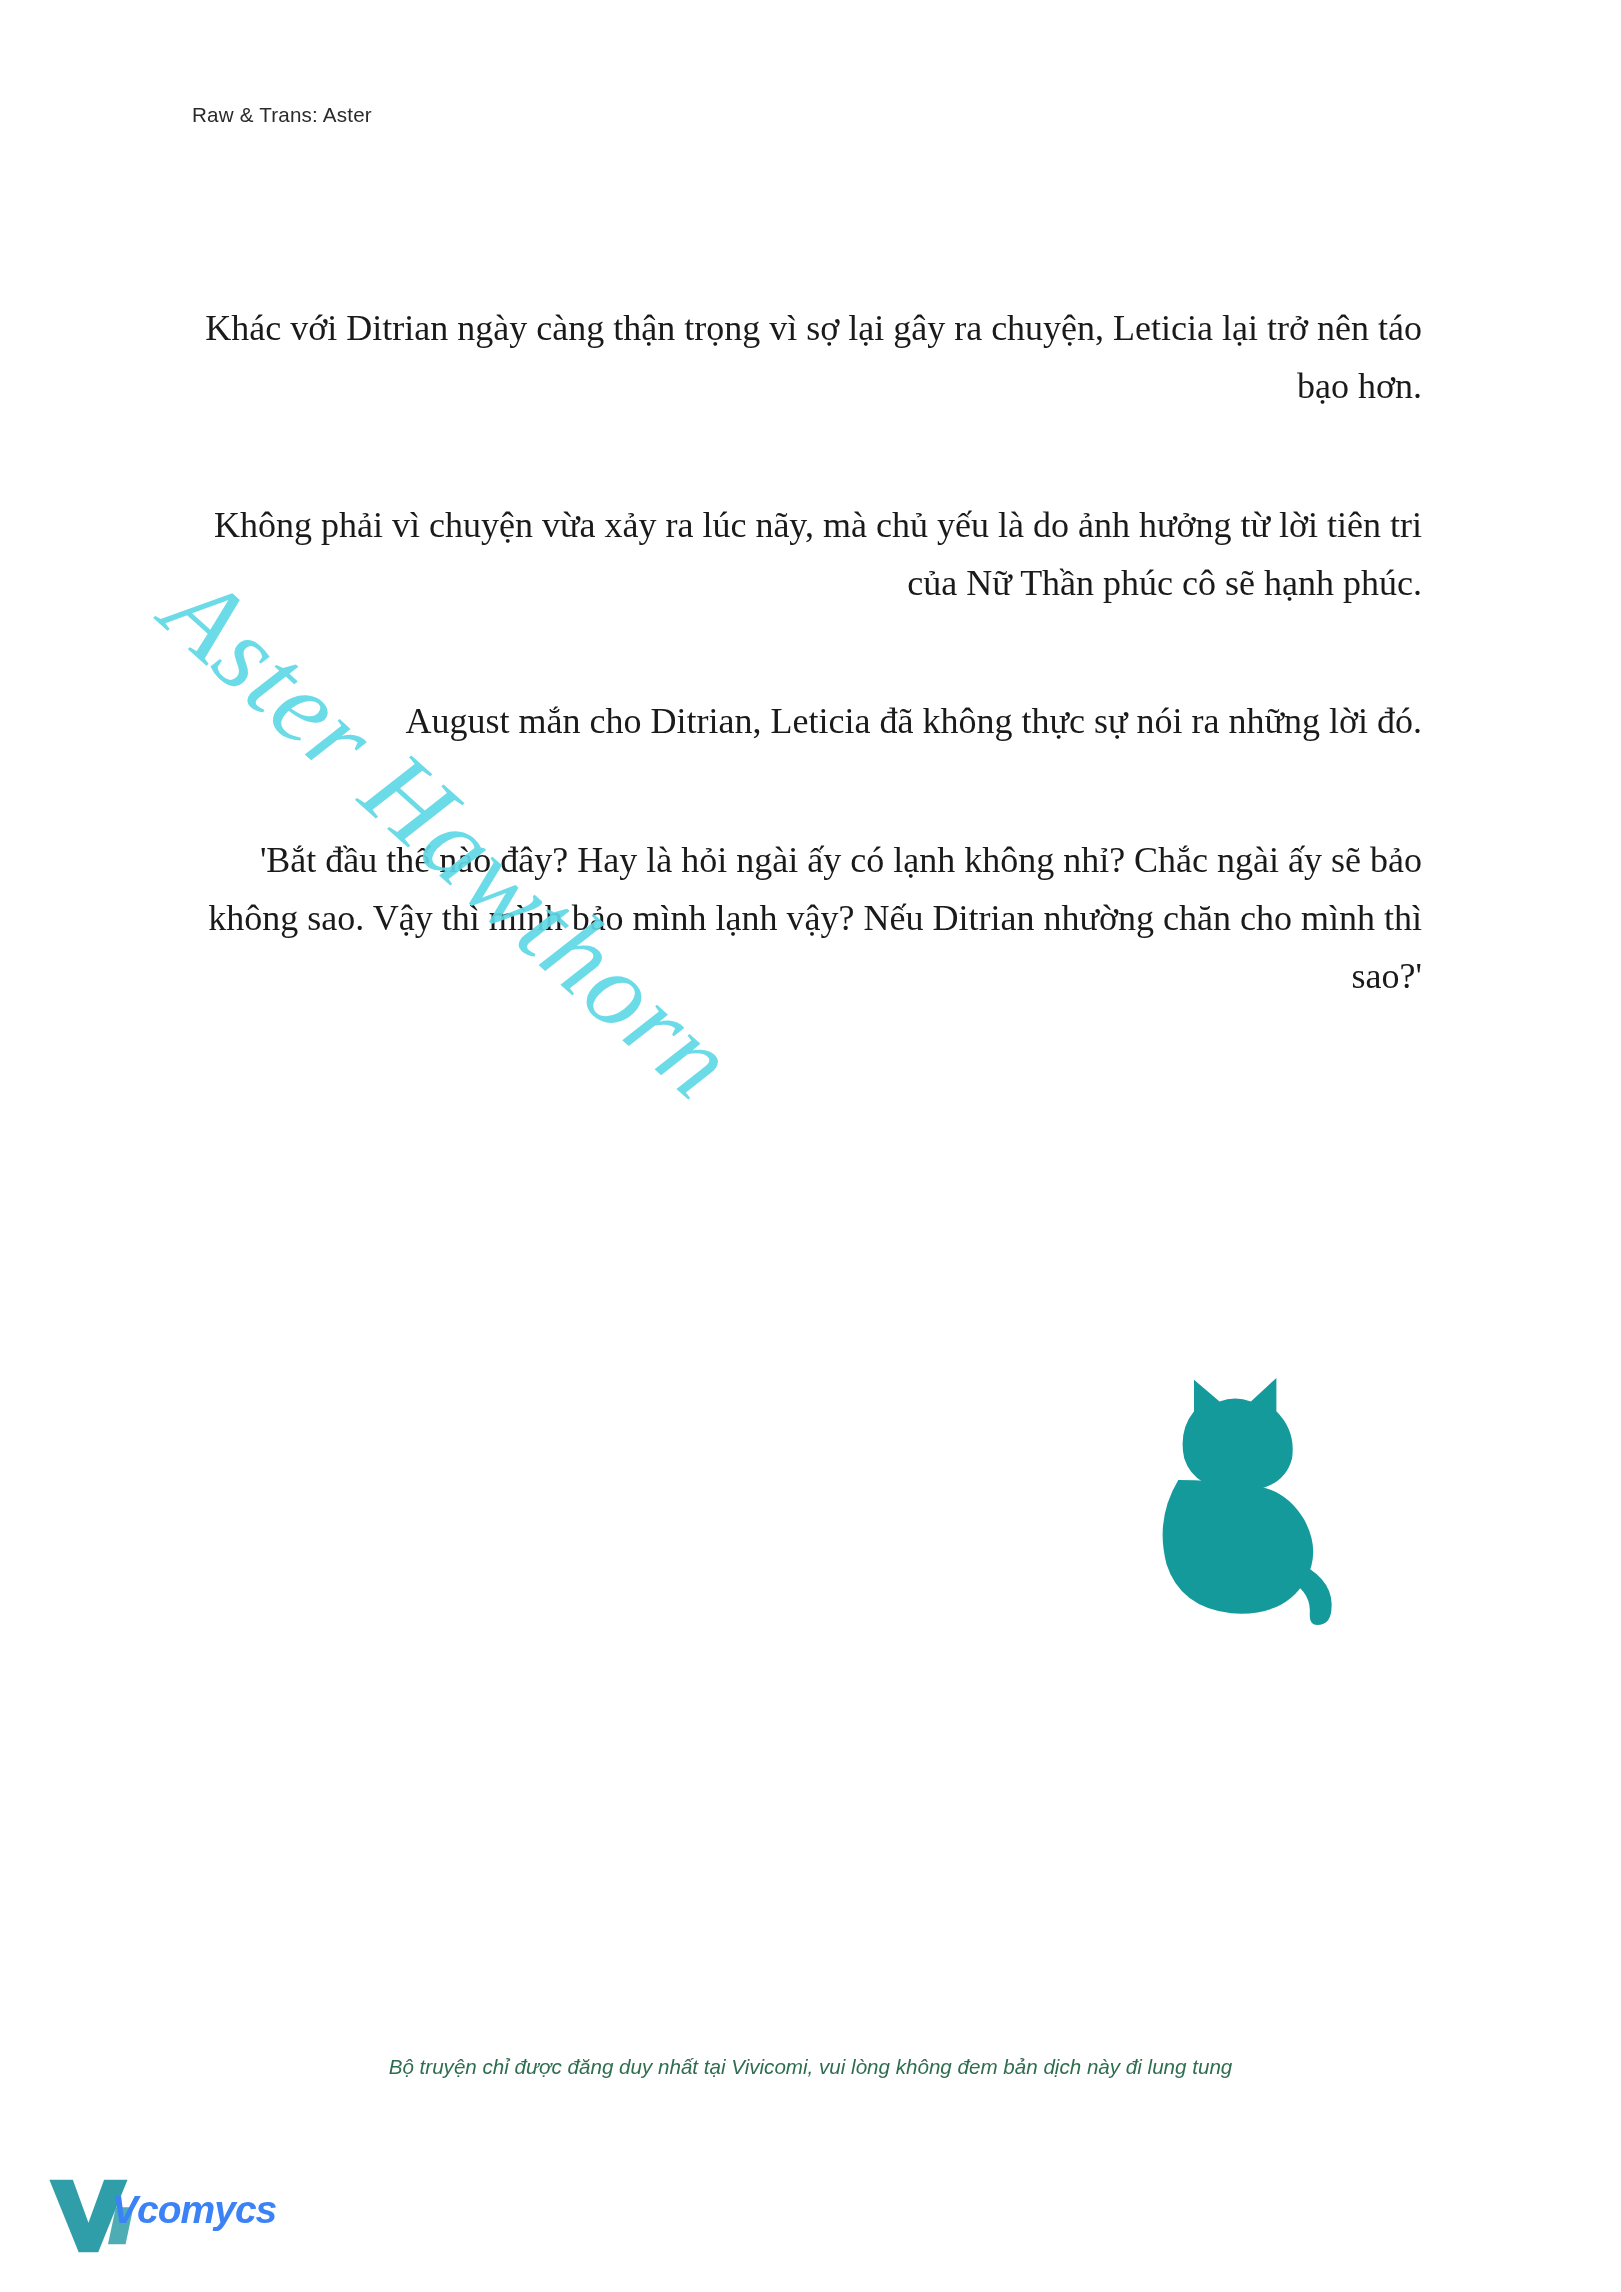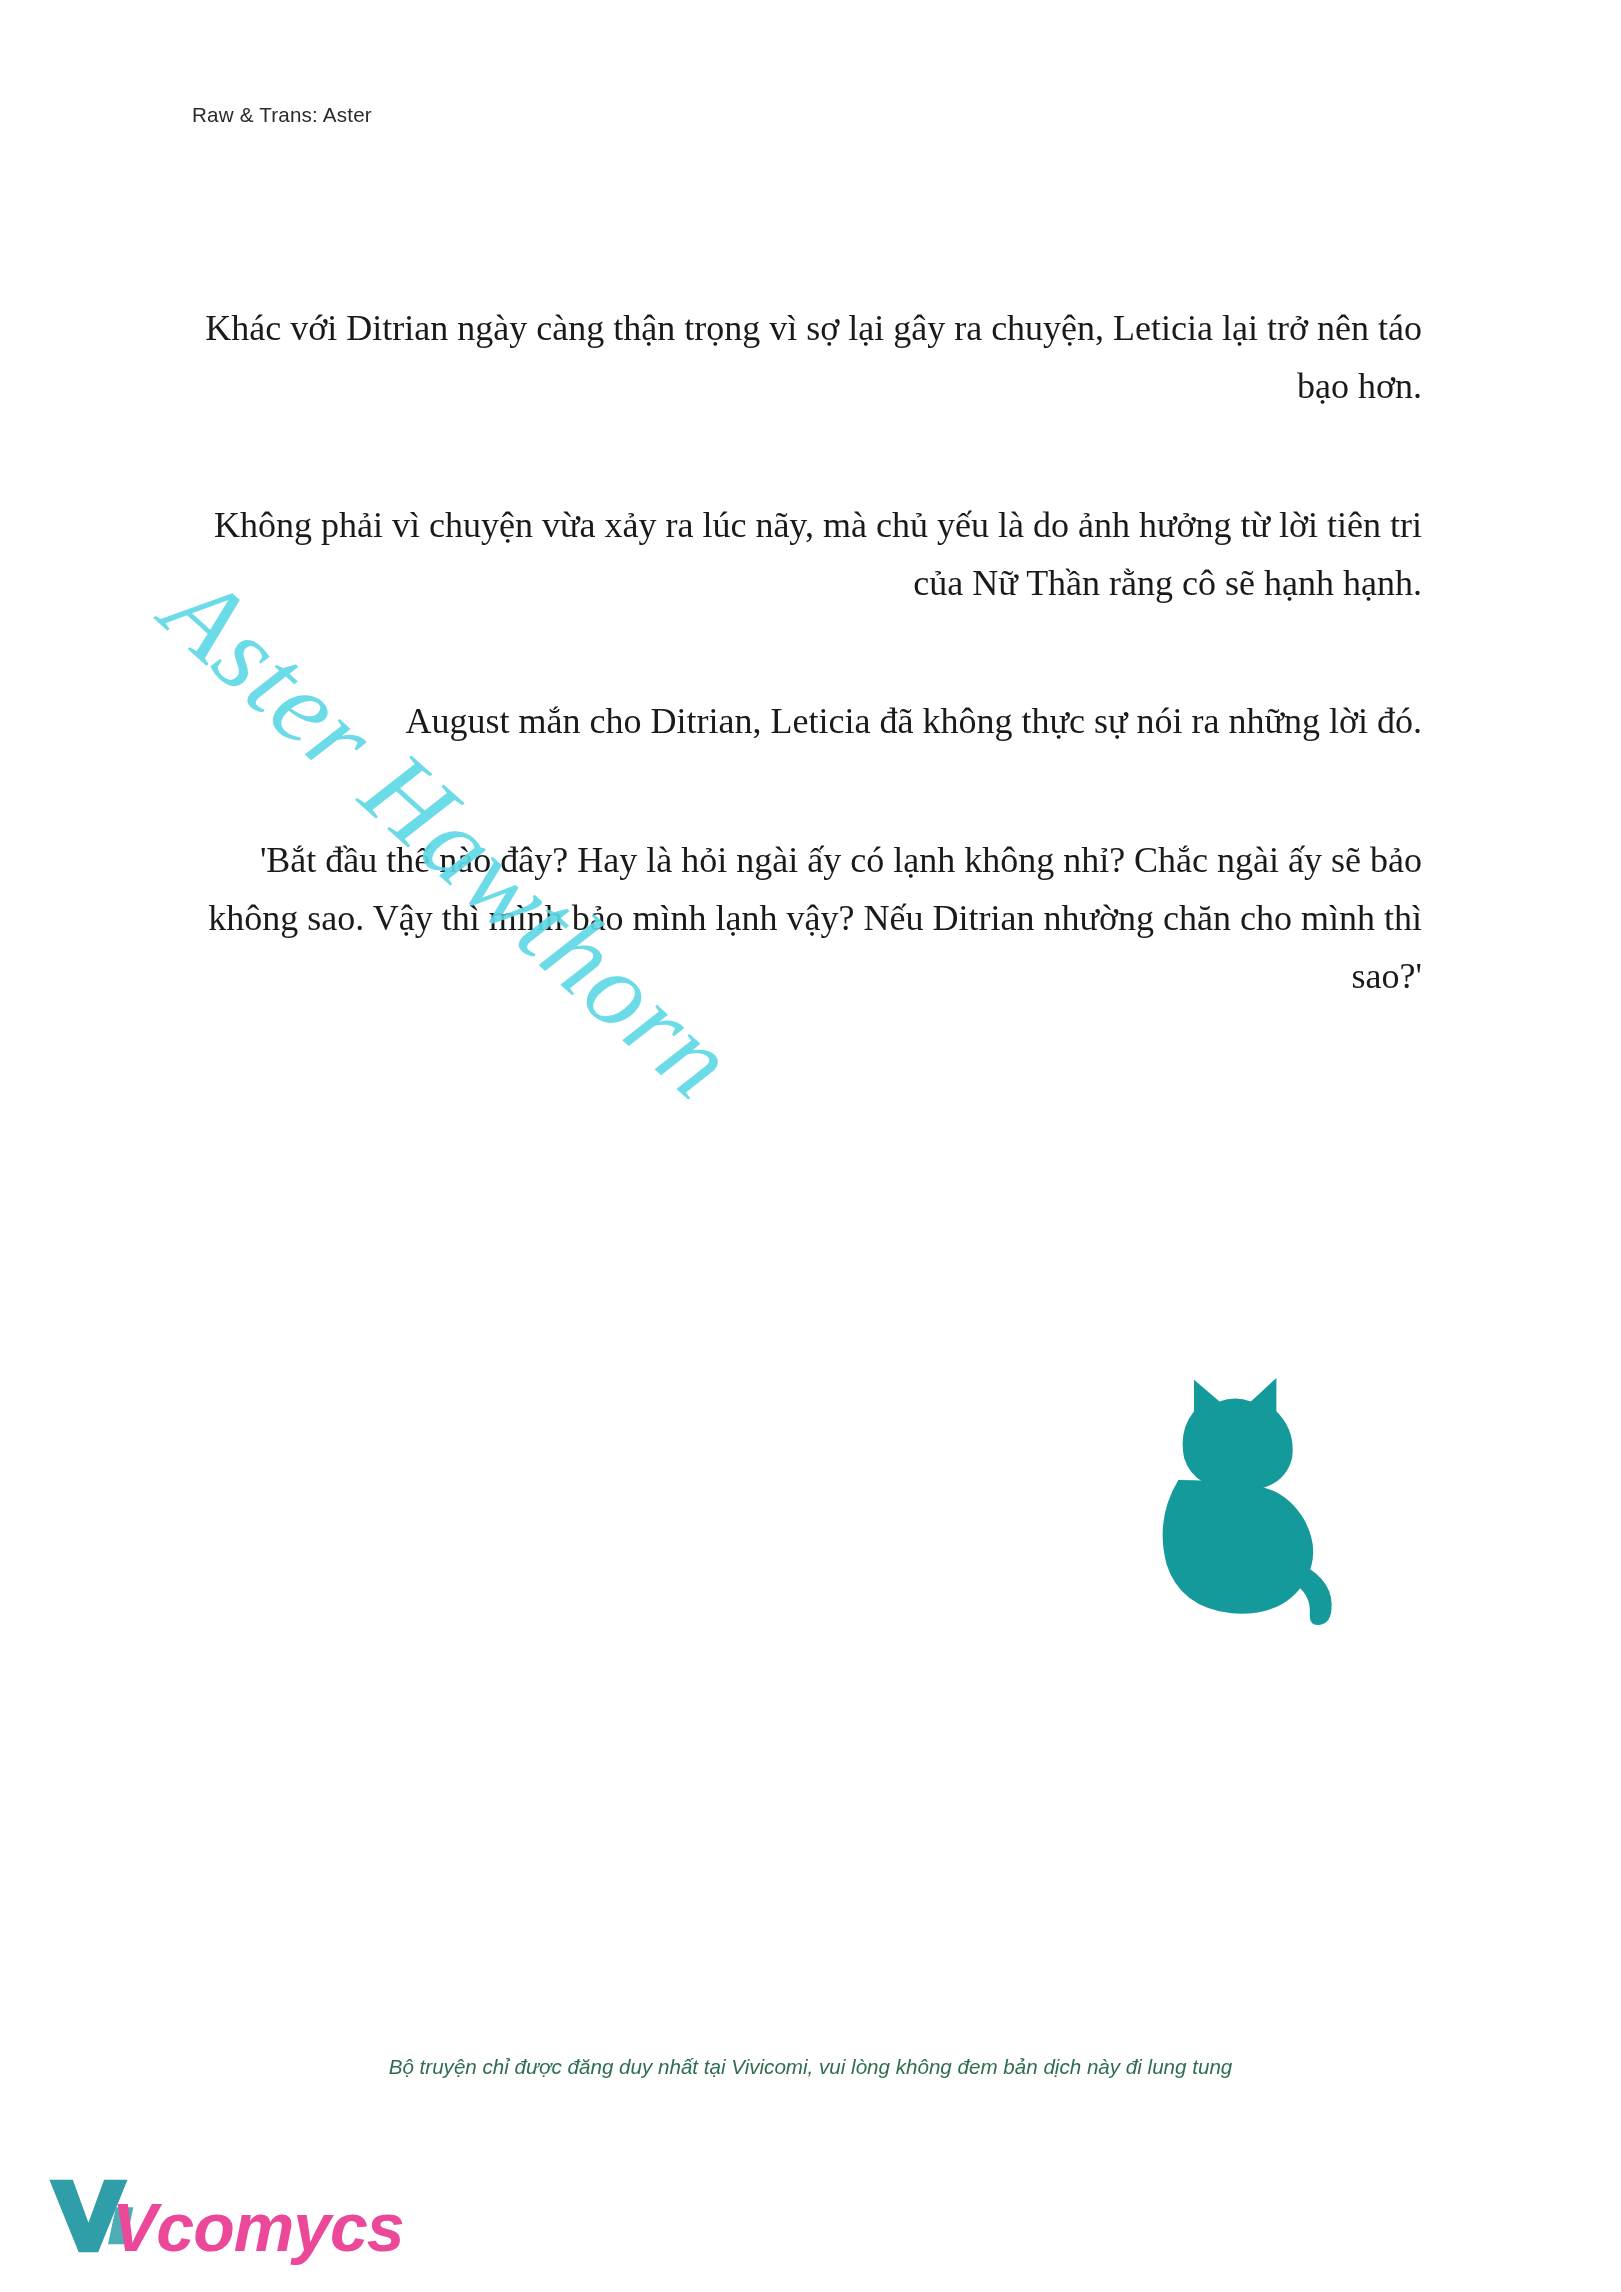--- a/index.html
+++ b/index.html
@@ -102,35 +102,35 @@
     width: 255px;
     height: 84px;
   }
   .logo-text {
     position: absolute;
     left: 69px;
     top: 13.7px;
     font-family: "Liberation Sans", sans-serif;
     font-weight: bold;
     font-style: italic;
-    font-size: 68px;
-    color: #ec4899;
+    font-size: 39px;
+    color: #3b82f6;
     letter-spacing: -1px;
   }
 </style>
 </head>
 <body>
 
 <div class="page">
 
   <div class="header">Raw &amp; Trans: Aster</div>
 
   <div class="content">
     <p class="para">Khác với Ditrian ngày càng thận trọng vì sợ lại gây ra chuyện, Leticia lại trở nên táo bạo hơn.</p>
-    <p class="para">Không phải vì chuyện vừa xảy ra lúc nãy, mà chủ yếu là do ảnh hưởng từ lời tiên tri của Nữ Thần rằng cô sẽ hạnh hạnh.</p>
+    <p class="para">Không phải vì chuyện vừa xảy ra lúc nãy, mà chủ yếu là do ảnh hưởng từ lời tiên tri của Nữ Thần phúc cô sẽ hạnh phúc.</p>
     <p class="para">August mắn cho Ditrian, Leticia đã không thực sự nói ra những lời đó.</p>
     <p class="para">'Bắt đầu thế nào đây? Hay là hỏi ngài ấy có lạnh không nhỉ? Chắc ngài ấy sẽ bảo không sao. Vậy thì mình bảo mình lạnh vậy? Nếu Ditrian nhường chăn cho mình thì sao?'</p>
   </div>
 
   <div class="watermark-text">Aster Hawthorn</div>
 
   <div class="cat-mark">
     <svg viewBox="0 0 220 260" width="216" height="255" aria-hidden="true">
       <g fill="#159a9c">
 

